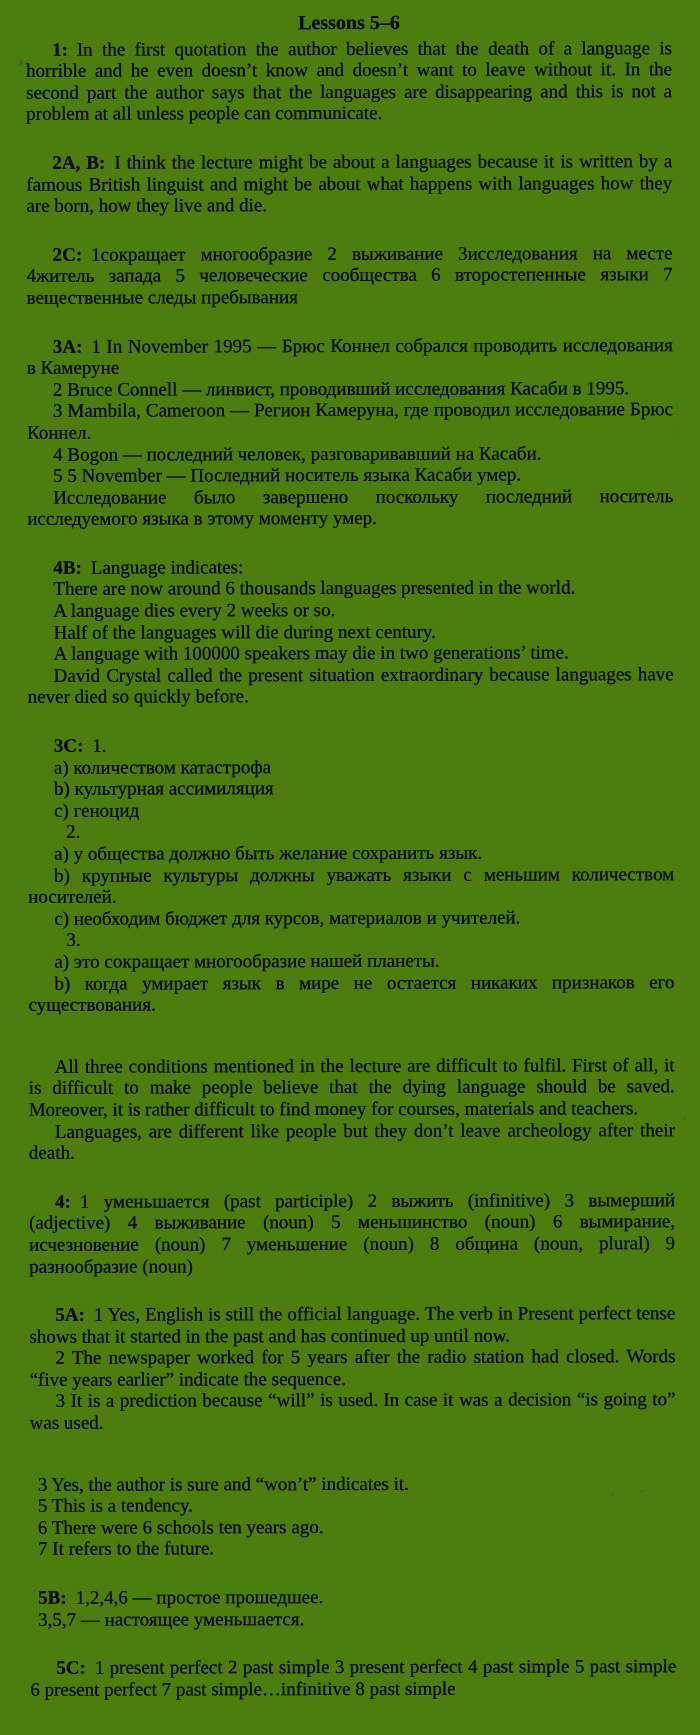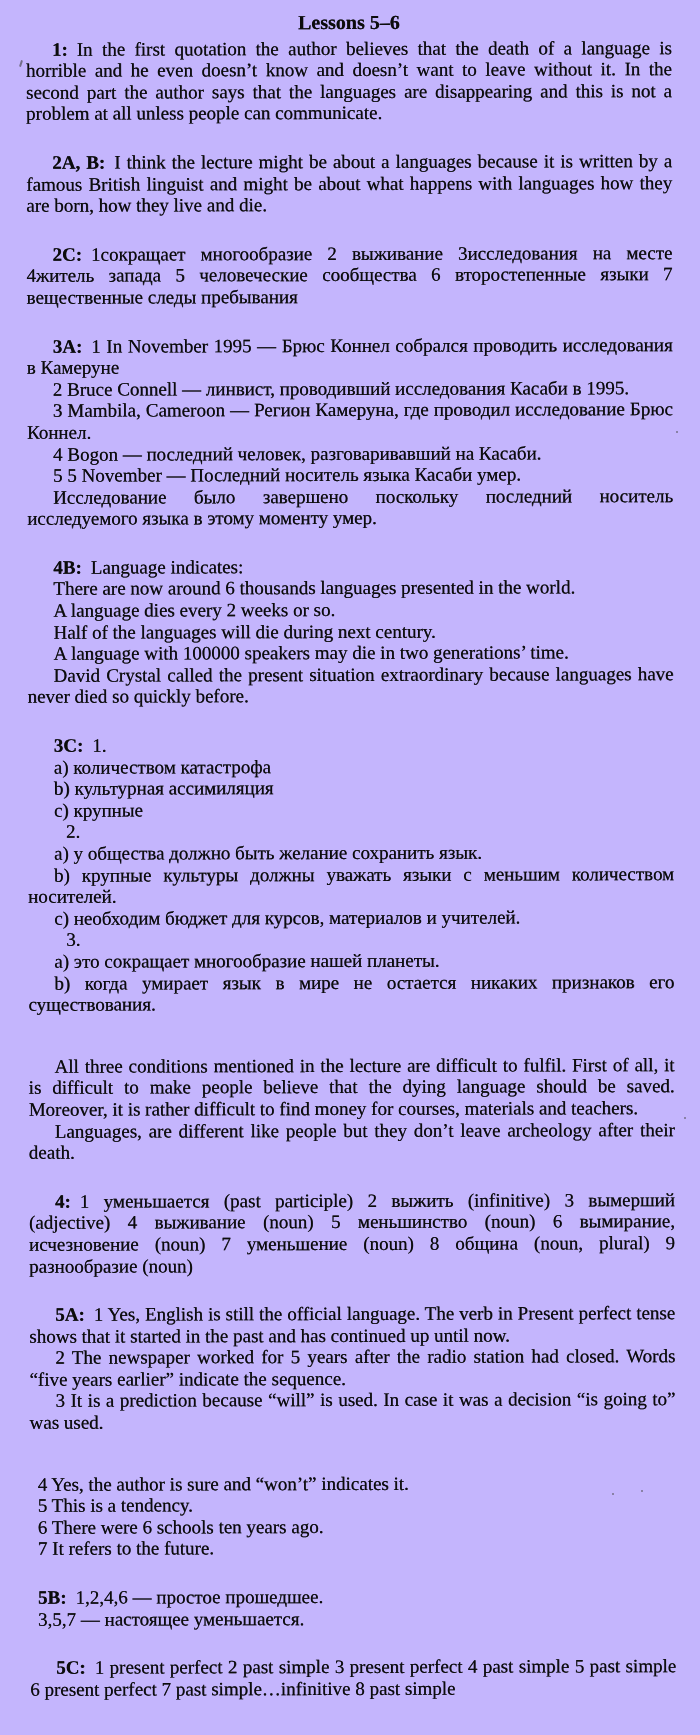--- a/index.html
+++ b/index.html
@@ -1,20 +1,20 @@
 <!DOCTYPE html>
 <html><head>
 <meta charset="utf-8">
 <style>
   html,body{margin:0;padding:0;background:#ffffff;}
   .page{
     position:relative;
     width:700px;height:1735px;
     overflow:hidden;
-    background:#c4b5fd;
+    background:#4d7c0f;
     font-family:"Liberation Serif", serif;
     font-size:19px;
     line-height:21.6px;
     color:#0c0c0c;
   }
   .col{
     position:absolute;
     left:28px;right:26px;top:12px;
     transform:rotate(-0.15deg);
     transform-origin:50% 50%;
@@ -56,35 +56,35 @@
         <p class="indent"><span>Исследование было завершено поскольку последний носитель исследуемого языка в этому моменту умер.</span></p>
         <p class="indent g1"><b class="lbl">4B:</b><span>Language indicates:</span></p>
         <p class="indent"><span>There are now around 6 thousands languages presented in the world.</span></p>
         <p class="indent"><span>A language dies every 2 weeks or so.</span></p>
         <p class="indent"><span>Half of the languages will die during next century.</span></p>
         <p class="indent"><span>A language with 100000 speakers may die in two generations’ time.</span></p>
         <p class="indent"><span>David Crystal called the present situation extraordinary because languages have never died so quickly before.</span></p>
         <p class="indent g1"><b class="lbl">3C:</b><span>1.</span></p>
         <p class="indent"><span>a) количеством катастрофа</span></p>
         <p class="indent"><span>b) культурная ассимиляция</span></p>
-        <p class="indent"><span>c) крупные</span></p>
+        <p class="indent"><span>c) геноцид</span></p>
         <p class="indent2"><span>2.</span></p>
         <p class="indent"><span>a) у общества должно быть желание сохранить язык.</span></p>
         <p class="indent"><span>b) крупные культуры должны уважать языки с меньшим количеством носителей.</span></p>
         <p class="indent"><span>c) необходим бюджет для курсов, материалов и учителей.</span></p>
         <p class="indent2"><span>3.</span></p>
         <p class="indent"><span>a) это сокращает многообразие нашей планеты.</span></p>
         <p class="indent"><span>b) когда умирает язык в мире не остается никаких признаков его существования.</span></p>
         <p class="indent g2"><span>All three conditions mentioned in the lecture are difficult to fulfil. First of all, it is difficult to make people believe that the dying language should be saved. Moreover, it is rather difficult to find money for courses, materials and teachers.</span></p>
         <p class="indent"><span>Languages, are different like people but they don’t leave archeology after their death.</span></p>
         <p class="indent g1"><b class="lbl">4:</b><span>1 уменьшается (past participle) 2 выжить (infinitive) 3 вымерший (adjective) 4 выживание (noun) 5 меньшинство (noun) 6 вымирание, исчезновение (noun) 7 уменьшение (noun) 8 община (noun, plural) 9 разнообразие (noun)</span></p>
         <p class="indent g1"><b class="lbl">5A:</b><span>1 Yes, English is still the official language. The verb in Present perfect tense shows that it started in the past and has continued up until now.</span></p>
         <p class="indent"><span>2 The newspaper worked for 5 years after the radio station had closed. Words “five years earlier” indicate the sequence.</span></p>
         <p class="indent"><span>3 It is a prediction because “will” is used. In case it was a decision “is going to” was used.</span></p>
-        <p class="flush g2"><span>4 Yes, the author is sure and “won’t” indicates it.</span></p>
+        <p class="flush g2"><span>3 Yes, the author is sure and “won’t” indicates it.</span></p>
         <p class="flush"><span>5 This is a tendency.</span></p>
         <p class="flush"><span>6 There were 6 schools ten years ago.</span></p>
         <p class="flush"><span>7 It refers to the future.</span></p>
         <p class="flush g1"><b class="lbl">5B:</b><span>1,2,4,6 — простое прошедшее.</span></p>
         <p class="flush"><span>3,5,7 — настоящее уменьшается.</span></p>
         <p class="indent g1"><b class="lbl">5C:</b><span>1 present perfect 2 past simple 3 present perfect 4 past simple 5 past simple 6 present perfect 7 past simple…infinitive 8 past simple</span></p>
       </div>
   </div>
   <div class="speck tick" style="left:20px;top:60px;"></div>
   <div class="speck dot" style="left:676px;top:431px;"></div>

